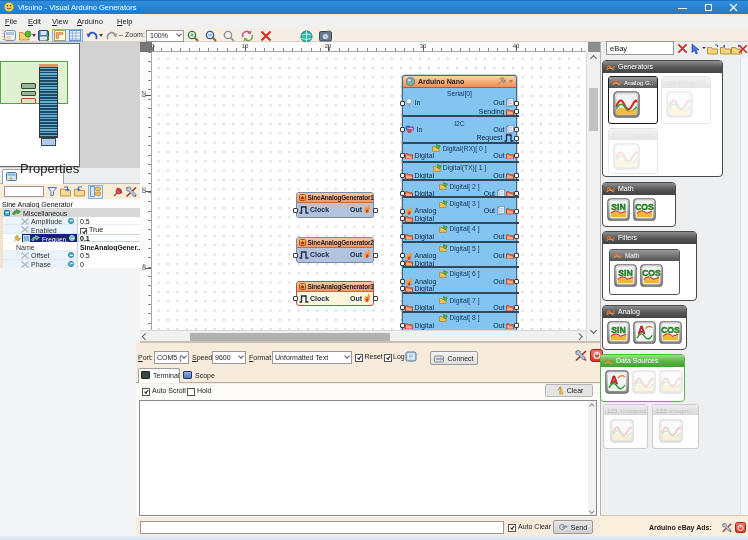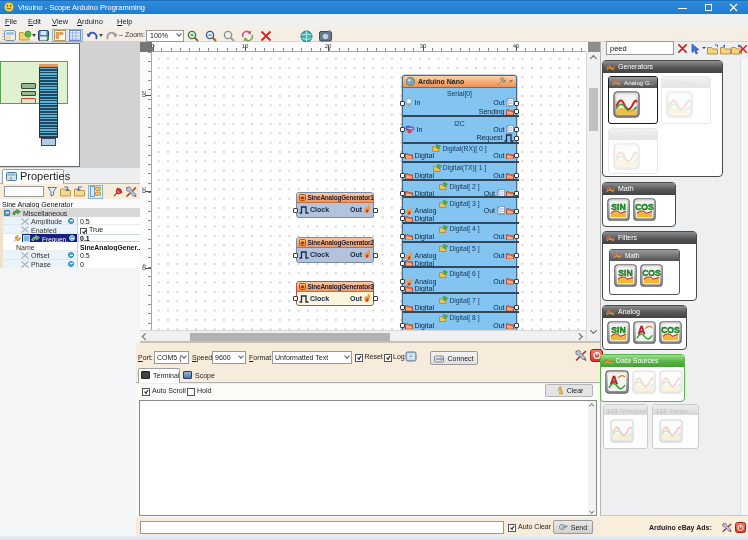--- a/index.html
+++ b/index.html
@@ -16,21 +16,21 @@
 .phdr{color:#fff;font-size:7px;display:flex;align-items:center;gap:3px;padding-left:3px;white-space:nowrap;overflow:hidden}
 </style></head><body>
 
 <div class="a" style="left:0;top:0;width:748px;height:14px;background:linear-gradient(#2f8cdd,#1f7ccd);border-top:1px solid #1a6fbe"></div>
 <svg class="a" style="left:4px;top:2px" width="10" height="10" viewBox="0 0 10 10">
     <circle cx="5" cy="5" r="4.6" fill="#f8d648" stroke="#b89020" stroke-width="0.6"></circle>
     <circle cx="3.4" cy="3.8" r="0.8" fill="#333"></circle>
     <circle cx="6.6" cy="3.8" r="0.8" fill="#333"></circle>
     <path d="M2.8 6 Q5 8 7.2 6" stroke="#333" stroke-width="0.8" fill="none"></path>
   </svg>
-<div class="a" style="left:18px;top:3px;color:#fff;font-size:7.5px">Visuino - Scope Arduino Programming</div>
+<div class="a" style="left:18px;top:3px;color:#fff;font-size:7.5px">Visuino - Visual Arduino Generators</div>
 <div class="a" style="left:678px;top:7.5px;width:9px;height:1.5px;background:#fff"></div>
 <div class="a" style="left:705px;top:4px;width:7px;height:7px;border:1.2px solid #fff"></div>
 <svg class="a" style="left:729px;top:3px" width="9" height="9" viewBox="0 0 9 9">
     <path d="M1 1 L8 8 M8 1 L1 8" stroke="#fff" stroke-width="1.1"></path>
   </svg>
 
 <div class="a" style="left:0;top:14px;width:748px;height:14px;background:#f0f0f0"></div>
 <div class="a" style="left:5px;top:16.5px"><u>F</u>ile</div>
 <div class="a" style="left:28px;top:16.5px"><u>E</u>dit</div>
 <div class="a" style="left:52px;top:16.5px"><u>V</u>iew</div>
@@ -121,21 +121,21 @@
 <div class="a" style="left:21px;top:90.5px;width:15px;height:5.5px;background:#9ab890;border:1px solid #344;border-radius:1px"></div>
 <div class="a" style="left:21px;top:98px;width:15px;height:5.5px;background:#e8e0c0;border:1px solid #c04838;border-radius:1px"></div>
 
 <div class="a" style="left:0;top:168px;width:140px;height:16px;background:#eceef0;border-bottom:1px solid #b8b8b8"></div>
 <div class="a" style="left:2px;top:169px;width:62px;height:15px;background:#fefefe;border:1px solid #a0a0a0;border-bottom:none;border-radius:2px 2px 0 0"></div>
 <svg class="a" style="left:6px;top:172px" width="11" height="9">
     <rect x="0.5" y="0.5" width="10" height="8" rx="1" fill="#cfe4f4" stroke="#4878a8"></rect>
     <rect x="1.5" y="1.5" width="8" height="2.2" fill="#88b8dc"></rect>
     <path d="M3 6.5 l3 -2 v4 z" fill="#e8a050"></path>
   </svg>
-<div class="a" style="left:20px;top:170px;font-size:11px;color:#222">Properties</div>
+<div class="a" style="left:20px;top:161px;font-size:13px;color:#222">Properties</div>
 
 <div class="a" style="left:0;top:184px;width:140px;height:15px;background:#f8ecdb"></div>
 <div class="a" style="left:4px;top:186px;width:40px;height:11px;background:#fff;border:1px solid #9a9a9a"></div>
 <svg class="a" style="left:47px;top:186px" width="11" height="11" viewBox="0 0 11 11">
     <path d="M1 1.5 L9.5 1.5 L6.5 5.5 L6.5 9 L4 10 L4 5.5 Z" fill="#e8f0f8" stroke="#4868a8" stroke-width="0.9"></path>
   </svg>
 <svg class="a" style="left:60px;top:186px" width="12" height="11">
     <path d="M0.5 3 L0.5 10 L10.5 10 L10.5 4.5 L5.5 4.5 L4.5 3 Z" fill="#f6d892" stroke="#b08830" stroke-width="0.8"></path>
     <path d="M4 1 L7.5 1 L7.5 4" stroke="#4878c0" stroke-width="1.2" fill="none"></path>
     <path d="M7.5 5.5 L9.8 3 L5.2 3 Z" fill="#4878c0"></path>
@@ -720,21 +720,21 @@
 <div class="a" style="left:600px;top:42px;width:148px;height:473px;background:#edeff0;border-left:1px solid #b4b4b4"></div>
 <svg class="a" style="left:574px;top:349px" width="14" height="13" viewBox="0 0 14 13">
     <path d="M2 2 L12 11.5 M12 2 L2 11.5" stroke="#b03028" stroke-width="1.7"></path>
     <path d="M2.5 2.5 C1 4 2.5 6.5 4 5.5 L9.5 11 L11.5 9 L6 3.5 C7 2 4.5 0.5 2.5 2.5 Z" fill="#b8c8d8" stroke="#50607a" stroke-width="0.8"></path>
   </svg>
 <div class="a" style="left:590px;top:349px;width:13px;height:13px;background:linear-gradient(#f07868,#d83828);border:1px solid #a02018;border-radius:3px"></div>
 <svg class="a" style="left:592.5px;top:351px" width="8" height="9" viewBox="0 0 8 9">
     <circle cx="4" cy="4.5" r="3" fill="none" stroke="#fff" stroke-width="1.1"></circle>
     <path d="M4 0.8 V4" stroke="#fff" stroke-width="1.2"></path>
   </svg>
-<div class="a" style="left:606px;top:41px;width:68px;height:14px;background:#fff;border:1px solid #999;font-size:7.5px;color:#111;padding:2px 0 0 3px">peed</div>
+<div class="a" style="left:606px;top:41px;width:68px;height:14px;background:#fff;border:1px solid #999;font-size:7.5px;color:#111;padding:2px 0 0 3px">eBay</div>
 <svg class="a" style="left:677px;top:43px" width="11" height="11" viewBox="0 0 12 12">
     <path d="M1.5 1.5 L10.5 10.5 M10.5 1.5 L1.5 10.5" stroke="#d02820" stroke-width="1.9"></path>
   </svg>
 <svg class="a" style="left:690px;top:42.5px" width="12" height="12" viewBox="0 0 12 12">
     <path d="M2 1 L2 9.5 L4.5 7.5 L6 11 L7.5 10.3 L6 7 L9 6.8 Z" fill="#4878d8" stroke="#1a3a88" stroke-width="0.6"></path>
   </svg>
 <div class="a" style="left:702px;top:47px;width:0;height:0;border-left:2.2px solid transparent;border-right:2.2px solid transparent;border-top:2.8px solid #444"></div>
 <svg class="a" style="left:707px;top:43.5px" width="12" height="11">
     <path d="M0.5 3.5 L0.5 10 L10.5 10 L10.5 5 L5.5 5 L4.5 3.5 Z" fill="#f6d47e" stroke="#a8822a" stroke-width="0.8"></path>
     <path d="M8 1 L10.5 1 M10.5 1 L10.5 3" stroke="#3868c0" stroke-width="1"></path>

